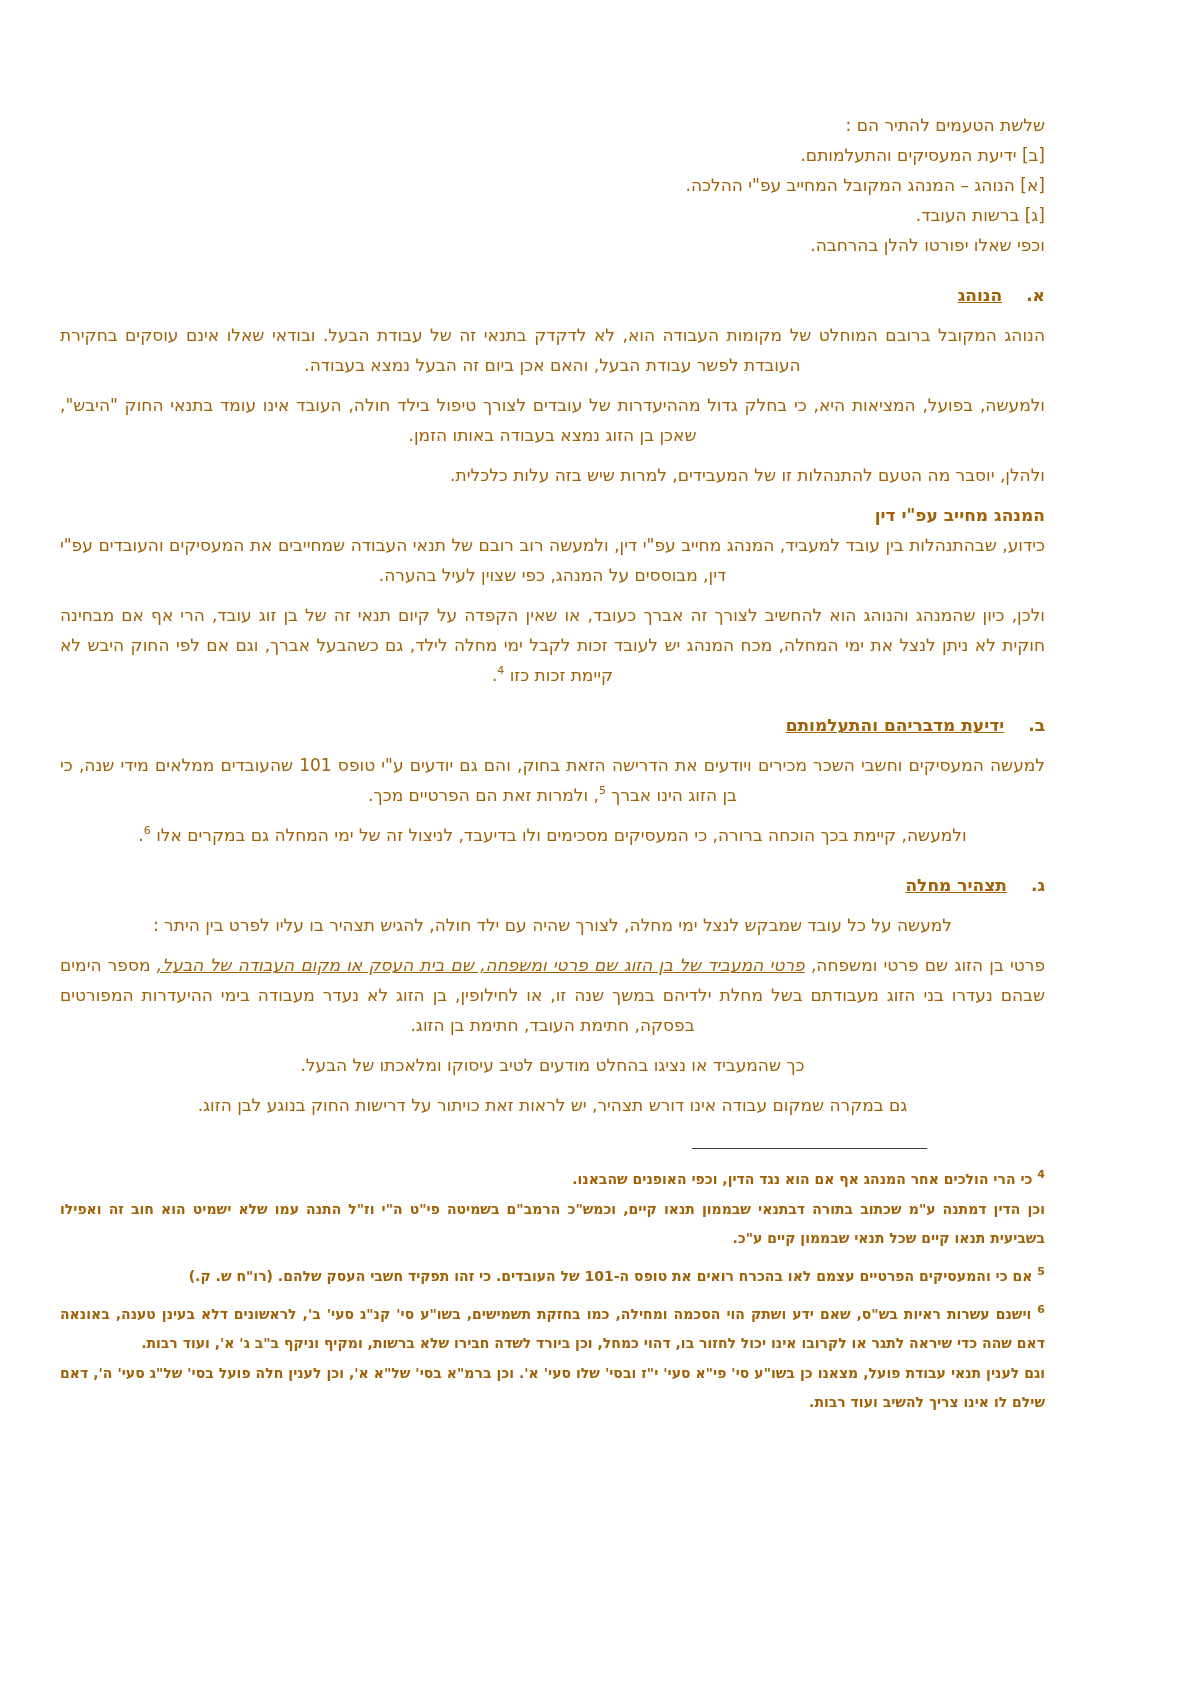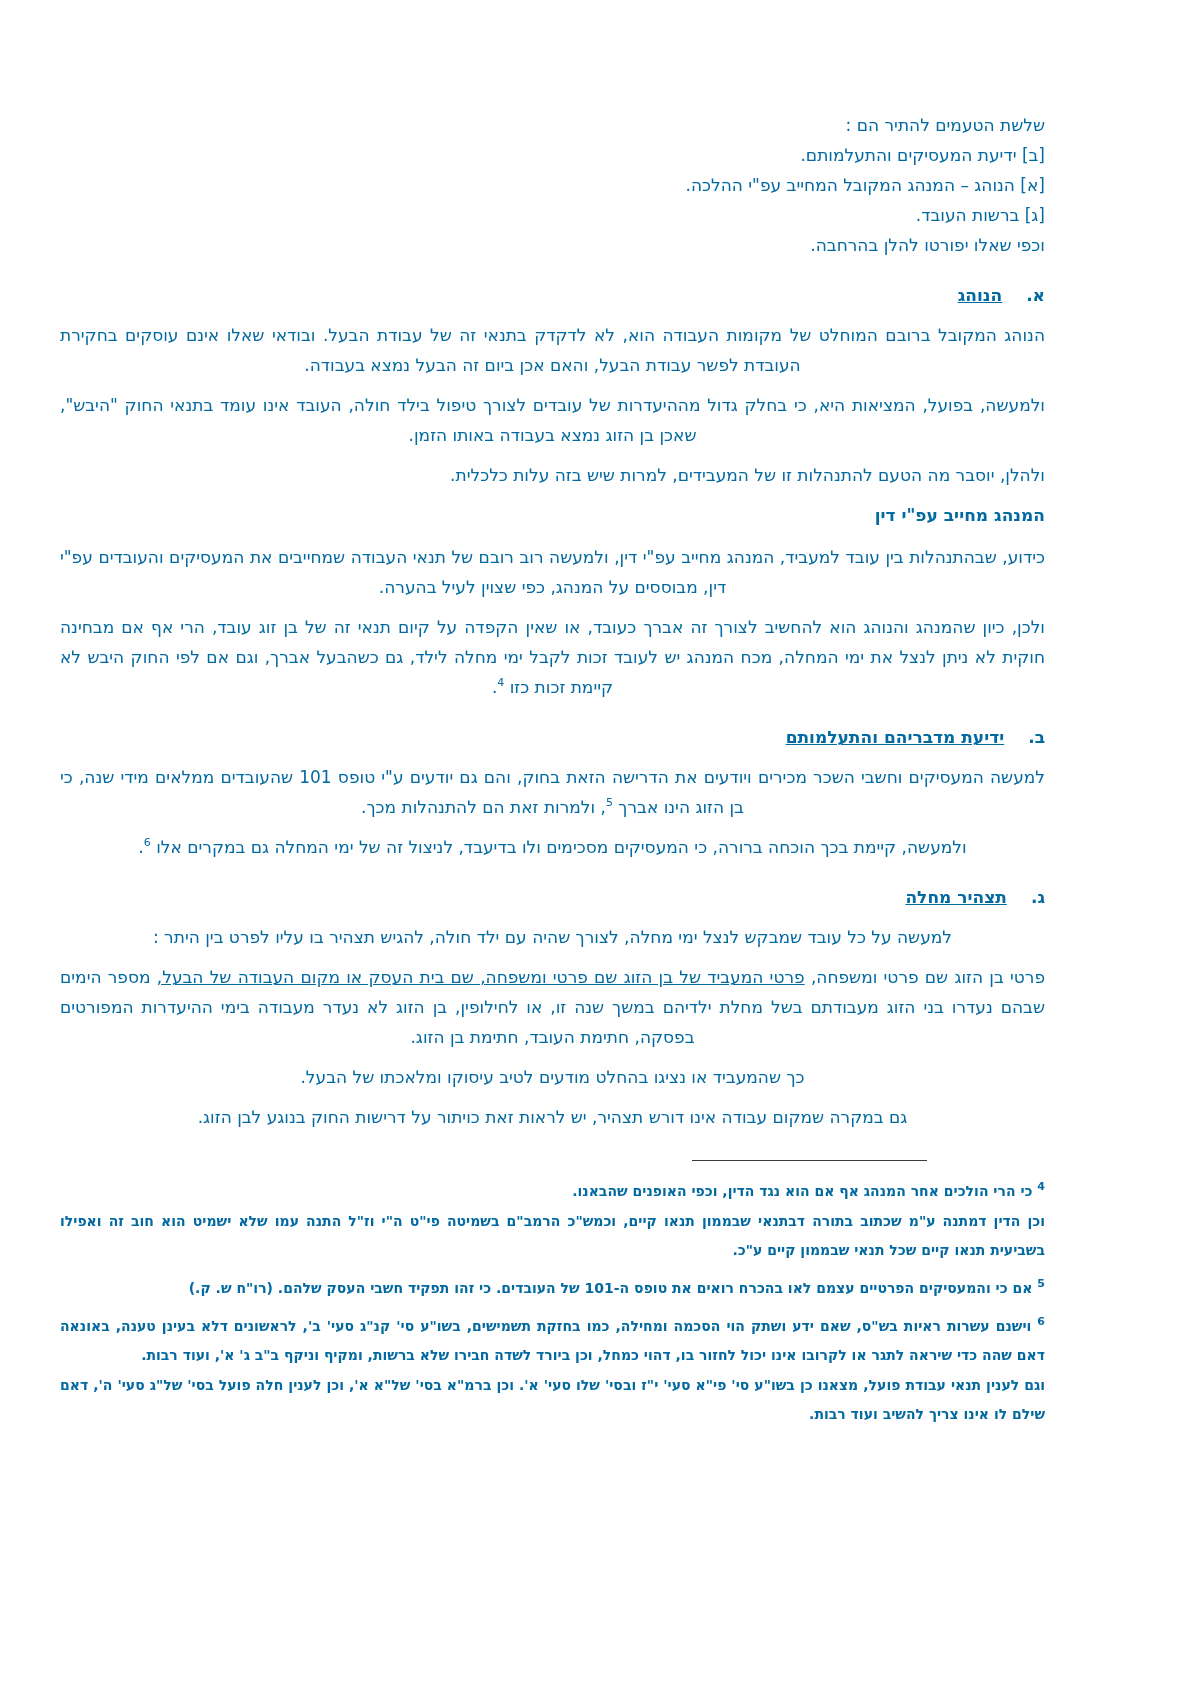--- a/index.html
+++ b/index.html
@@ -4,38 +4,38 @@
 <style>
   html,body { margin:0; padding:0; background:#ffffff; }
   .page {
     position:relative;
     width:1190px; height:1683px;
     box-sizing:border-box;
     padding:110px 145px 0 60px;
     overflow:hidden;
     direction:rtl;
     background:#ffffff;
-    color:#0369a1;
+    color:#a16207;
     font-family:"DejaVu Sans", sans-serif;
     font-size:17px;
     line-height:30px;
   }
   .intro-line { text-align:right; }
   .section { margin-top:20px; }
   .sec-head { font-weight:bold; margin-top:2px; }
   .sec-letter { display:inline-block; }
   .sec-title { text-decoration:underline; margin-right:24px; }
   .page p { margin:10px 0 0 0; text-align:justify; text-align-last:center; }
   .page p.align-right { text-align:right; text-align-last:right; }
   .page p.align-center { text-align-last:center; }
   .subsection { margin-top:10px; }
   .sub-head { font-weight:bold; }
-  .subsection p { margin-top:12px; }
+  .subsection p { margin-top:0; }
   sup { font-size:11px; line-height:0; vertical-align:super; }
-  .u { text-decoration:underline; }
+  .u { text-decoration:underline;font-style:italic; }
   .footnotes { margin-top:28px; font-size:14px; line-height:29px;font-weight:bold; }
   .fn-sep {
     width:235px; height:0;
     border-top:1.5px solid #3a3a3a;
     margin:0 118px 16px 0;
   }
   .footnote { margin-bottom:9px; }
   .footnote p { margin:1px 0 0 0; text-align:justify; text-align-last:right; }
 </style>
 </head>
@@ -62,21 +62,21 @@
       <div class="sub-head">המנהג מחייב עפ"י דין</div>
       <p>כידוע, שבהתנהלות בין עובד למעביד, המנהג מחייב עפ"י דין, ולמעשה רוב רובם של תנאי העבודה שמחייבים את המעסיקים והעובדים עפ"י דין, מבוססים על המנהג, כפי שצוין לעיל בהערה.</p>
     </div>
     <p><span>ולכן, כיון שהמנהג והנוהג הוא להחשיב לצורך זה אברך כעובד, או שאין הקפדה על קיום תנאי זה של בן זוג עובד, הרי אף אם מבחינה חוקית לא ניתן לנצל את ימי המחלה, מכח המנהג יש לעובד זכות לקבל ימי מחלה לילד, גם כשהבעל אברך, וגם אם לפי החוק היבש לא קיימת זכות כזו </span><sup>4</sup><span>.</span></p>
   </div>
 
   <div class="section">
     <div class="sec-head">
       <span class="sec-letter">ב.</span><span class="sec-title">ידיעת מדבריהם והתעלמותם</span>
     </div>
-    <p><span>למעשה המעסיקים וחשבי השכר מכירים ויודעים את הדרישה הזאת בחוק, והם גם יודעים ע"י טופס 101 שהעובדים ממלאים מידי שנה, כי בן הזוג הינו אברך </span><sup>5</sup><span>, ולמרות זאת הם להתנהלות מכך.</span></p>
+    <p><span>למעשה המעסיקים וחשבי השכר מכירים ויודעים את הדרישה הזאת בחוק, והם גם יודעים ע"י טופס 101 שהעובדים ממלאים מידי שנה, כי בן הזוג הינו אברך </span><sup>5</sup><span>, ולמרות זאת הם הפרטיים מכך.</span></p>
     <p><span>ולמעשה, קיימת בכך הוכחה ברורה, כי המעסיקים מסכימים ולו בדיעבד, לניצול זה של ימי המחלה גם במקרים אלו </span><sup>6</sup><span>.</span></p>
   </div>
 
   <div class="section">
     <div class="sec-head">
       <span class="sec-letter">ג.</span><span class="sec-title">תצהיר מחלה</span>
     </div>
     <p>למעשה על כל עובד שמבקש לנצל ימי מחלה, לצורך שהיה עם ילד חולה, להגיש תצהיר בו עליו לפרט בין היתר :</p>
     <p><span>פרטי בן הזוג שם פרטי ומשפחה, </span><span class="u">פרטי המעביד של בן הזוג שם פרטי ומשפחה, שם בית העסק או מקום העבודה של הבעל,</span><span> מספר הימים שבהם נעדרו בני הזוג מעבודתם בשל מחלת ילדיהם במשך שנה זו, או לחילופין, בן הזוג לא נעדר מעבודה בימי ההיעדרות המפורטים בפסקה, חתימת העובד, חתימת בן הזוג.</span></p>
     <p class="align-center">כך שהמעביד או נציגו בהחלט מודעים לטיב עיסוקו ומלאכתו של הבעל.</p>

